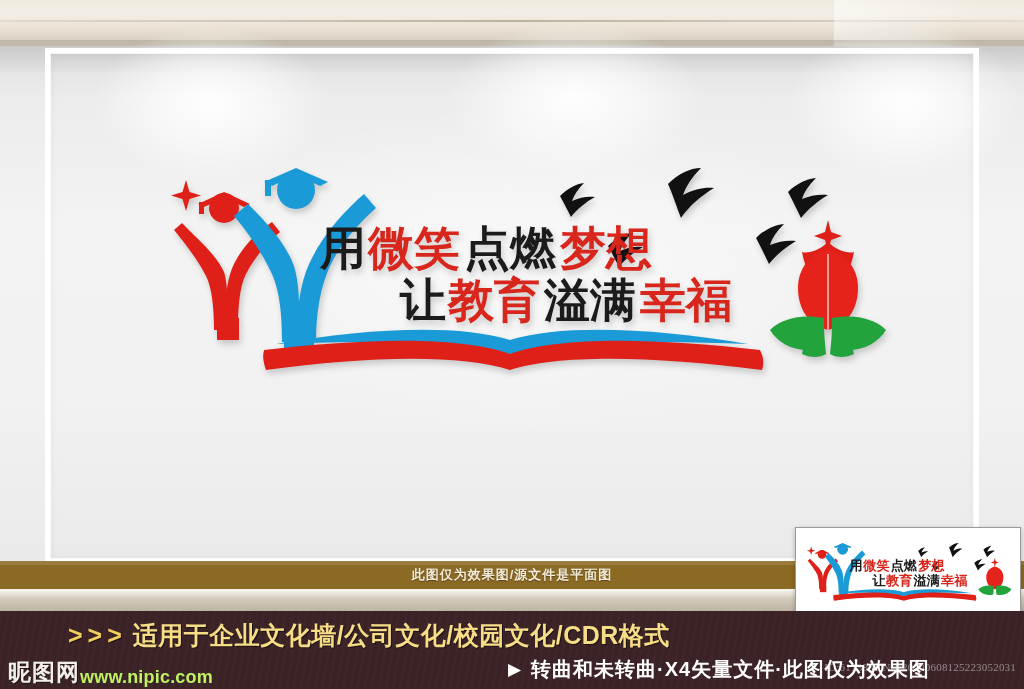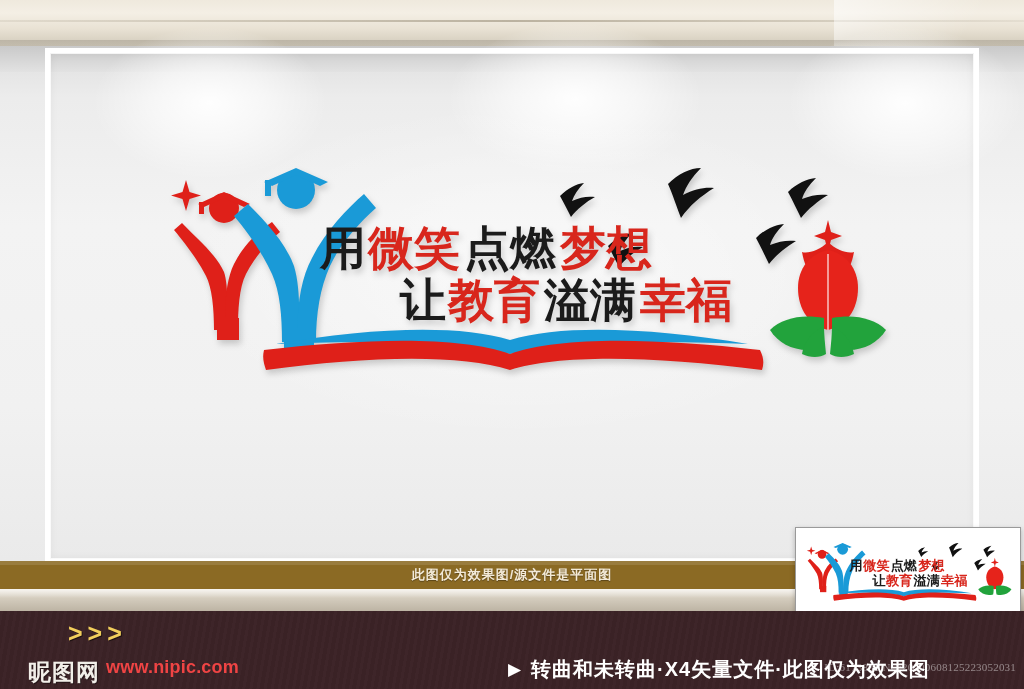--- a/index.html
+++ b/index.html
@@ -57,24 +57,24 @@
 
   
   .footer{position:absolute;left:0;top:611px;width:1024px;height:78px;background:#3b2226;}
   .footer-grain{position:absolute;inset:0;opacity:.28;
     background:repeating-linear-gradient(100deg,rgba(255,255,255,.05) 0 3px,rgba(0,0,0,.05) 3px 7px);}
   .tagline{position:absolute;left:68px;top:8px;display:flex;align-items:center;gap:6px;}
   .arrows{color:#f2cf5c;font-size:25px;font-weight:bold;letter-spacing:5px;
     text-shadow:1px 1px 0 rgba(0,0,0,.5);}
   .tagline-text{color:#f7dd86;font-size:25px;font-weight:bold;letter-spacing:.5px;
     text-shadow:1px 1px 0 rgba(0,0,0,.55);}
-  .brandrow{position:absolute;left:28px;top:46px;display:flex;align-items:flex-start;gap:6px;}
+  .brandrow{position:absolute;left:8px;top:46px;display:flex;align-items:flex-end;}
   .brand-cn{color:#f2efe9;font-size:23px;font-weight:bold;letter-spacing:1px;
     -webkit-text-stroke:0px;text-shadow:1px 1px 0 rgba(0,0,0,.4);}
-  .brand-url{color:#ef4444;font-size:18px;font-weight:bold;letter-spacing:.2px;}
+  .brand-url{color:#bef264;font-size:18px;font-weight:bold;letter-spacing:.2px;}
   .footnote{position:absolute;left:508px;top:656px;display:flex;align-items:center;gap:10px;}
   .footnote .tri{color:#ffffff;font-size:17px;}
   .footnote-text{color:#ffffff;font-size:20px;font-weight:bold;letter-spacing:1px;}
   .idtext{position:absolute;right:8px;top:661px;color:rgba(255,255,255,.45);
     font-size:11px;letter-spacing:.2px;font-family:Liberation Serif, serif;}
 </style>
 </head>
 <body>
 
 <div class="stage">
@@ -215,20 +215,21 @@
       </svg>
     </div>
     <div class="thumb-label">未转曲</div>
   </div>
 
   <div class="footer">
     <div class="footer-grain"></div>
 
     <div class="tagline">
       <span class="arrows">&gt;&gt;&gt;</span>
+      <span class="tagline-text">适用于企业文化墙/公司文化/校园文化/CDR格式</span>
     </div>
 
     <div class="brandrow">
       <span class="brand-cn">昵图网</span>
       <span class="brand-url">www.nipic.com</span>
     </div>
   </div>
 
   <div class="footnote">
     <span class="tri">▶</span>

